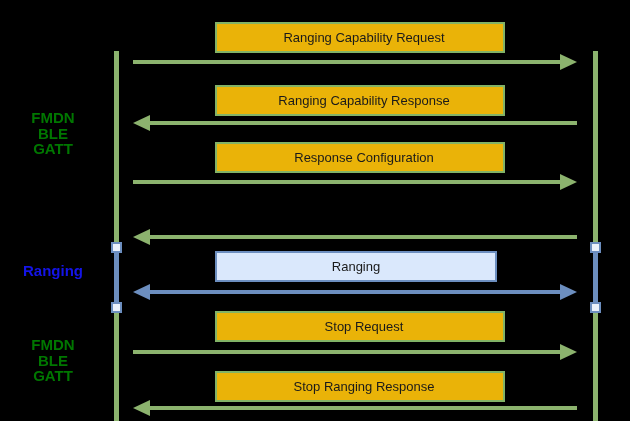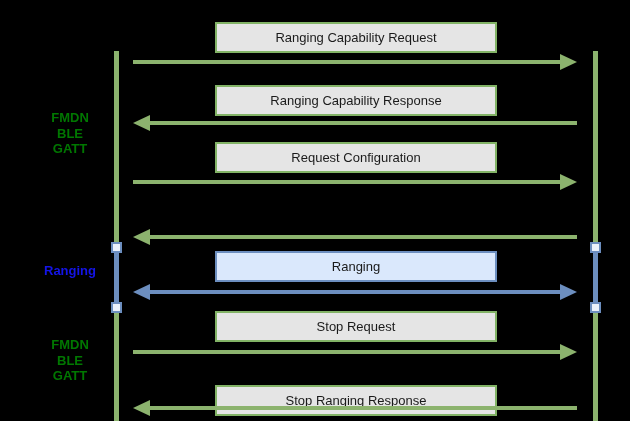--- a/index.html
+++ b/index.html
@@ -19,53 +19,53 @@
     border:2px solid #6c8ebf; z-index:2;
   }
   .sq-l{left:111px;} .sq-r{left:590px;}
   .sq-top{top:242px;} .sq-bottom{top:302px;}
   
   .msg-box{
     position:absolute; left:215px; width:278px; height:27px;
     line-height:27px; text-align:center; font-size:13px; color:#1a1a1a;
     border:2px solid;
   }
-  .msg-box.green{background:#e5e5e5; border-color:#82b366;}
+  .msg-box.green{background:#eab308; border-color:#82b366;padding-left:8px;}
   .msg-box.blue{background:#dae8fc; border-color:#6c8ebf;}
   
   .arrow{position:absolute; left:133px; width:444px; height:4px;}
   .arrow .line{position:absolute; top:0; height:4px;}
   .arrow.dir-right .line{left:0; right:14px;}
   .arrow.dir-left  .line{left:14px; right:0;}
   .arrow.dir-both  .line{left:14px; right:14px;}
   .arrow.green .line{background:#8cb36e;}
   .arrow.blue  .line{background:#6c8ebf;}
   .head{position:absolute; top:-6px; width:0; height:0;
         border-top:8px solid transparent; border-bottom:8px solid transparent;}
   .head-r{right:0;}
   .head-l{left:0;}
   .arrow.green .head-r{border-left:17px solid #8cb36e;}
   .arrow.green .head-l{border-right:17px solid #8cb36e;}
   .arrow.blue  .head-r{border-left:17px solid #6c8ebf;}
   .arrow.blue  .head-l{border-right:17px solid #6c8ebf;}
   
   .phase-label{
-    position:absolute; left:30px; width:80px; text-align:center;
-    font-size:13px; font-weight:bold; line-height:15.5px;
+    position:absolute; left:13px; width:80px; text-align:center;
+    font-size:15px; font-weight:bold; line-height:15.5px;
   }
   .phase-label.green{color:#007700;}
   .phase-label.blue{color:#1414e8;}
   
   .box-r1{top:22px;}  .arr-r1{top:60px;}
   .box-r2{top:85px;}  .arr-r2{top:121px;}
   .box-r3{top:142px;} .arr-r3{top:180px;}
   .box-r4{top:196px;} .arr-r4{top:235px;}
   .box-r5{top:251px;} .arr-r5{top:290px;}
   .box-r6{top:311px;} .arr-r6{top:350px;}
-  .box-r7{top:385px;} .arr-r7{top:406px;}
+  .box-r7{top:371px;} .arr-r7{top:406px;}
   .lbl-1{top:110px;} .lbl-2{top:263px;} .lbl-3{top:337px;}
 </style>
 </head>
 <body>
 
 <div class="canvas">
 
   <div class="phase-label green lbl-1">
     <div>FMDN</div>
     <div>BLE</div>
@@ -94,21 +94,21 @@
     <div class="line"></div>
     <div class="head head-r"></div>
   </div>
 
   <div class="msg-box green box-r2">Ranging Capability Response</div>
   <div class="arrow green dir-left arr-r2">
     <div class="line"></div>
     <div class="head head-l"></div>
   </div>
 
-  <div class="msg-box green box-r3">Request Configuration</div>
+  <div class="msg-box green box-r3">Response Configuration</div>
   <div class="arrow green dir-right arr-r3">
     <div class="line"></div>
     <div class="head head-r"></div>
   </div>
 
   <div class="arrow green dir-left arr-r4">
     <div class="line"></div>
     <div class="head head-l"></div>
   </div>
 

